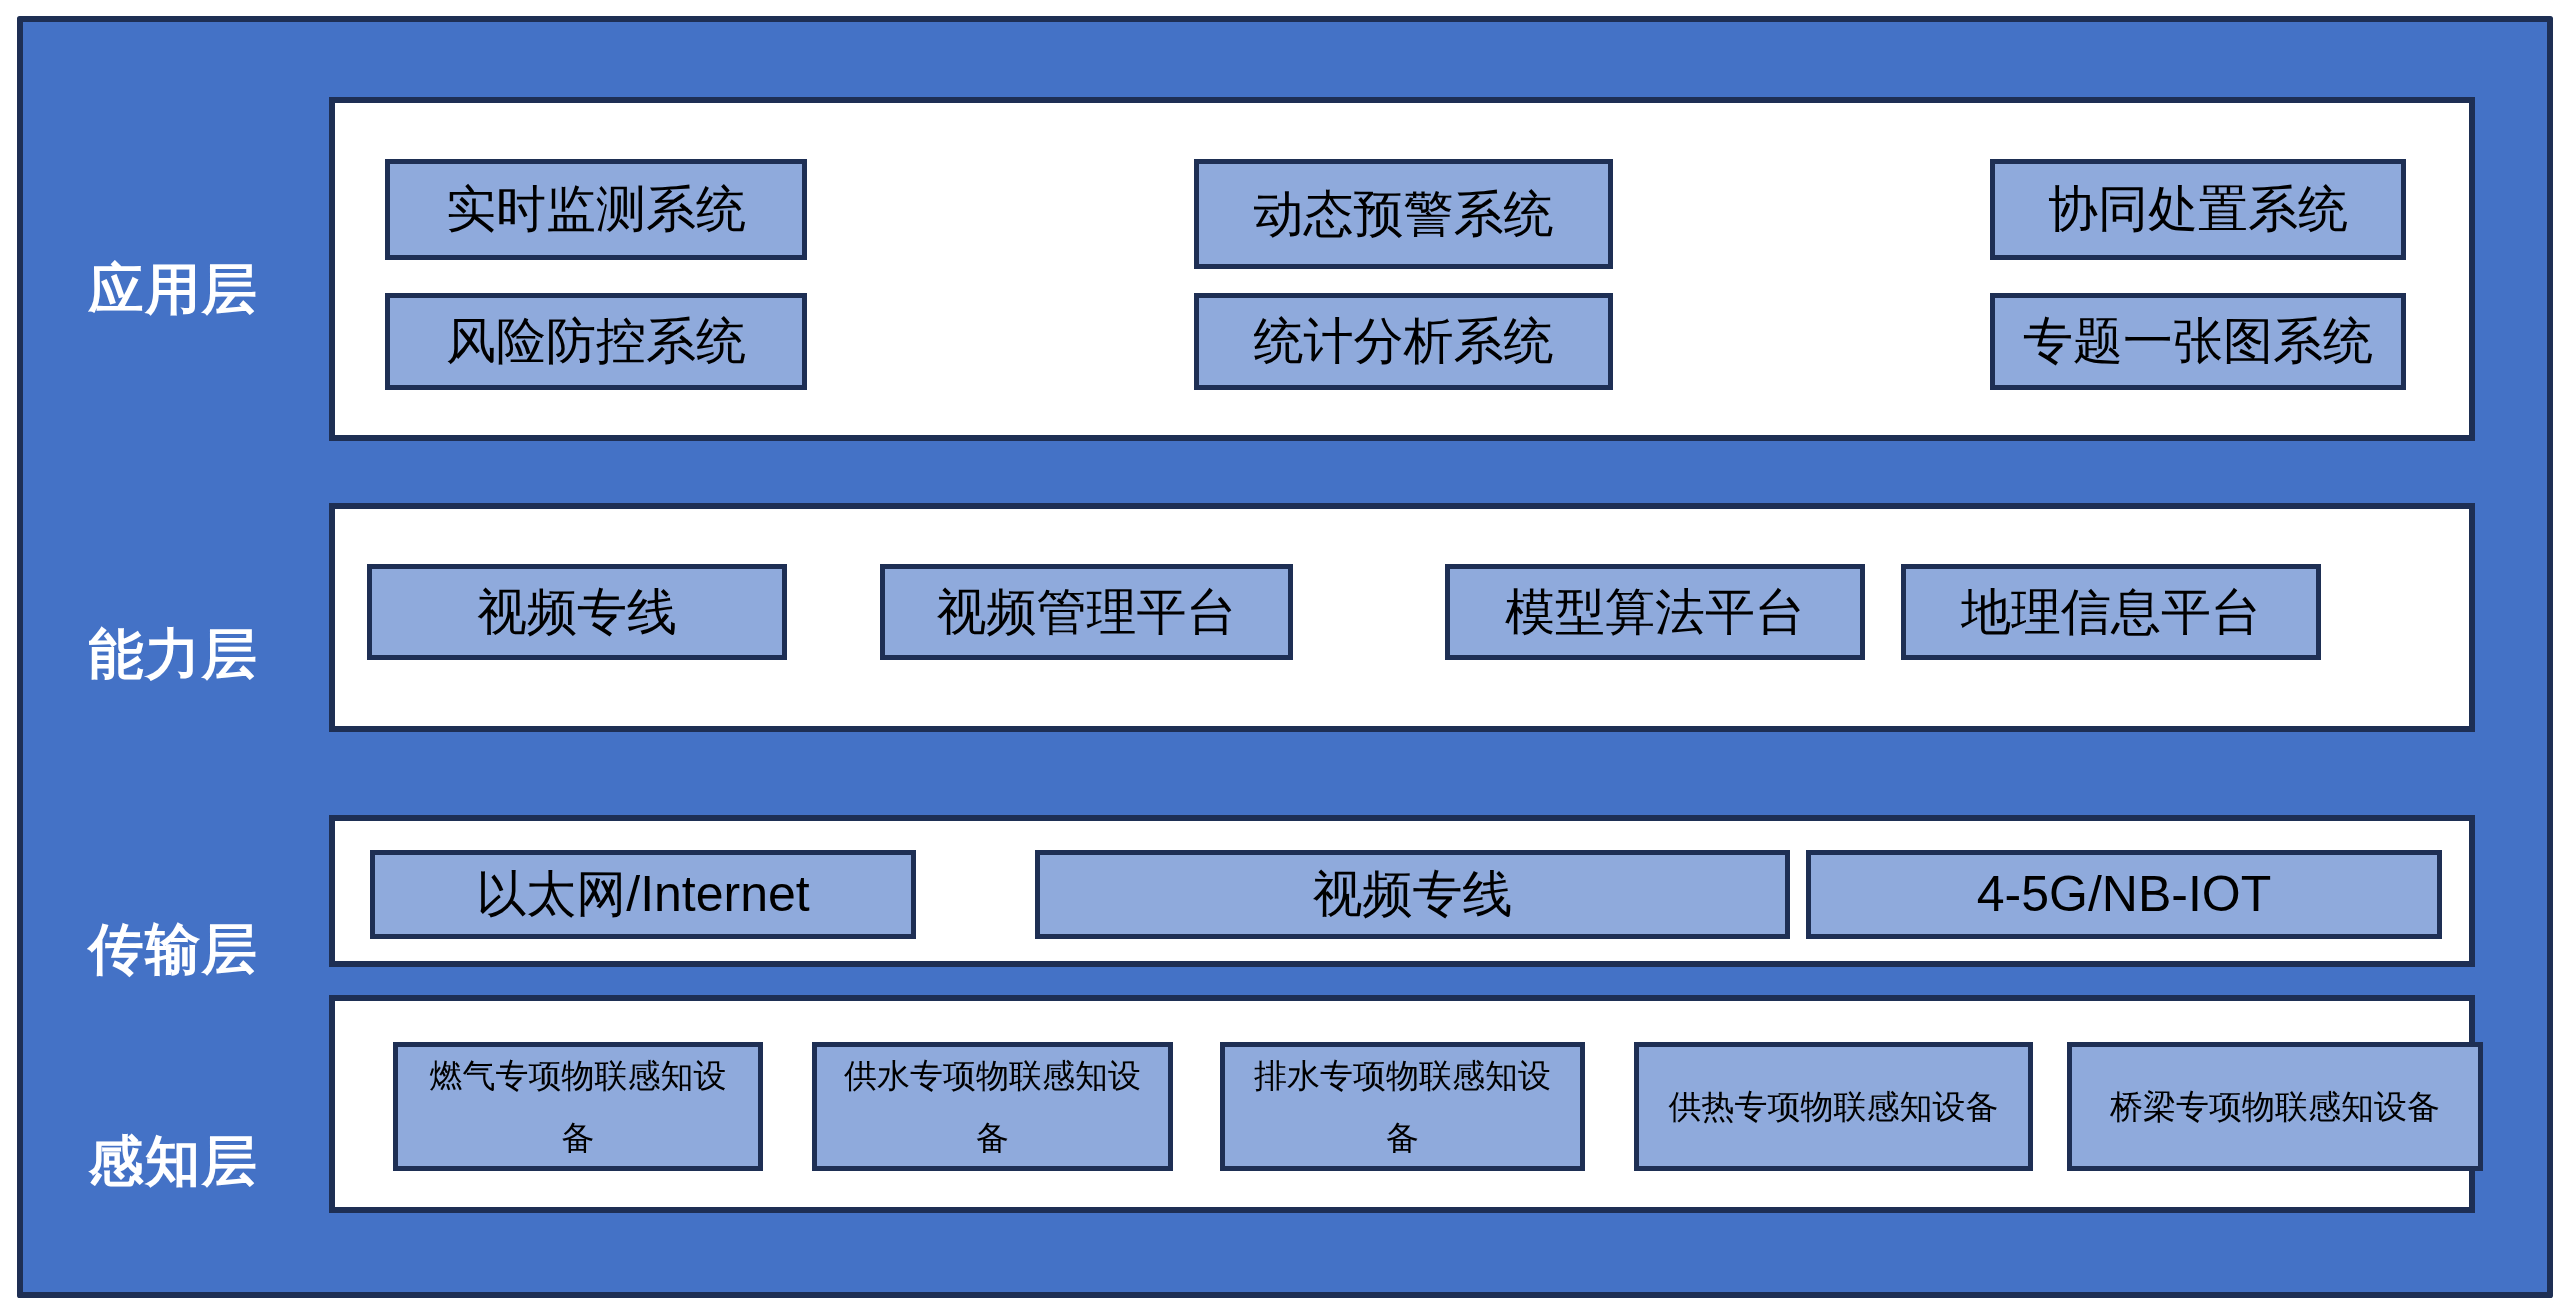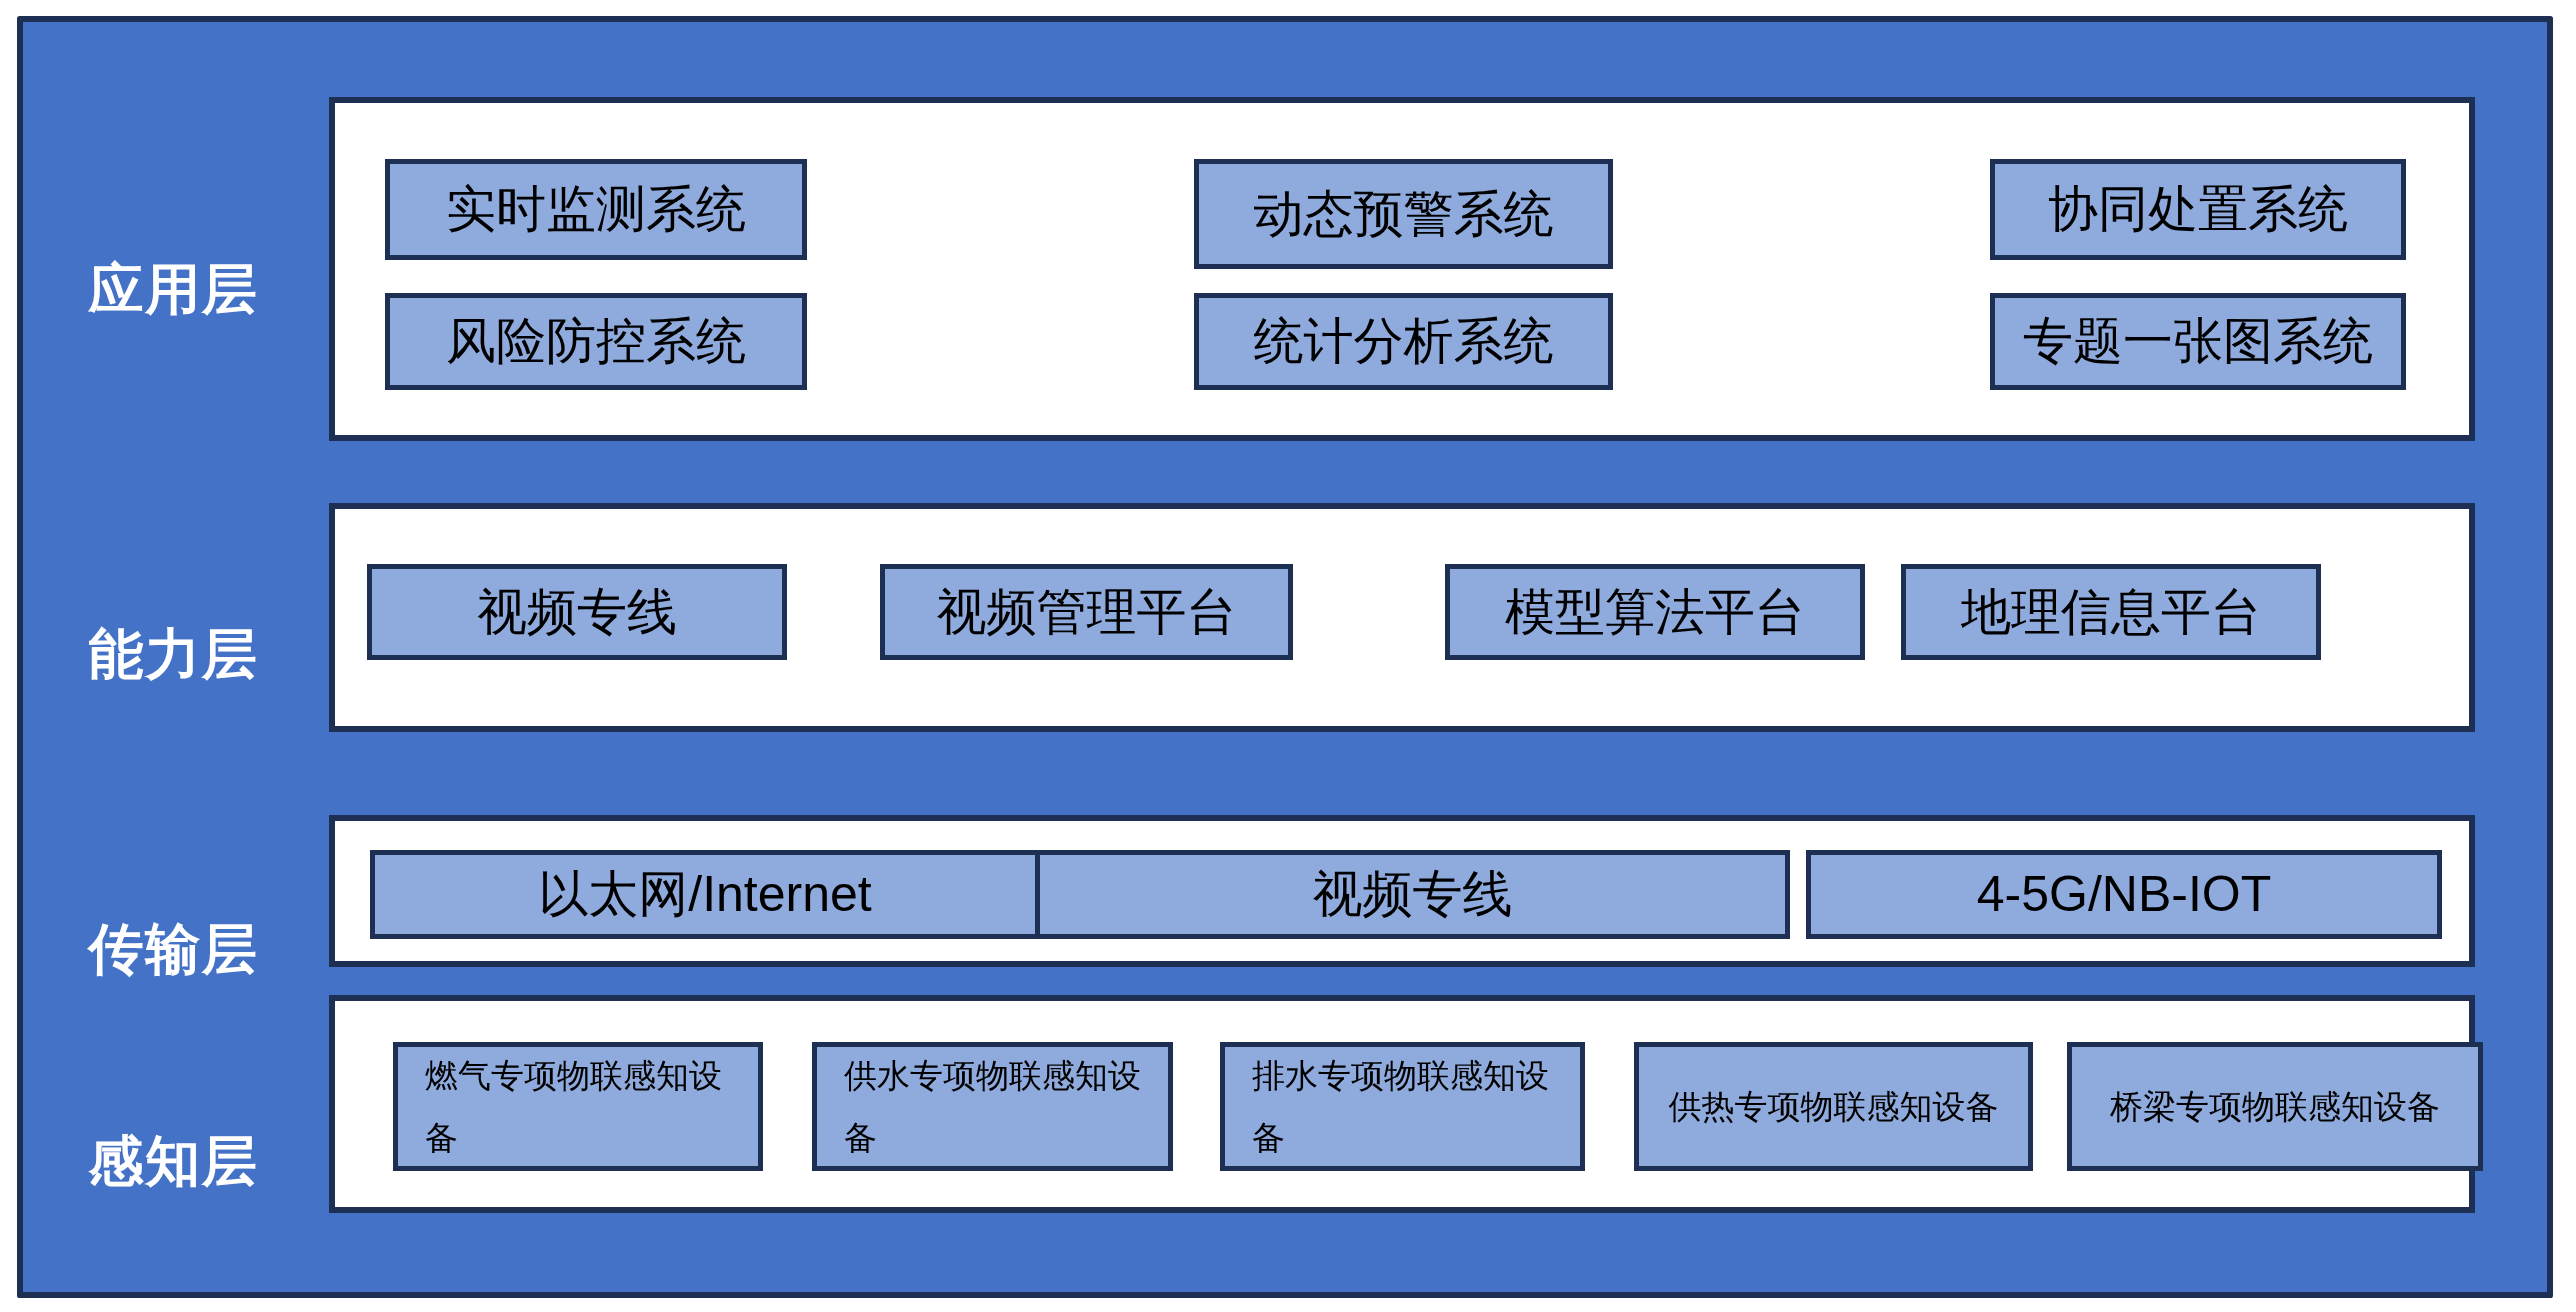--- a/index.html
+++ b/index.html
@@ -44,20 +44,21 @@
     border:6px solid var(--border-dark);
     box-sizing:border-box;
     z-index:2;
   }
   .box{
     position:absolute;
     background:var(--box-fill);
     border:5.2px solid var(--border-dark);
     box-sizing:border-box;
     display:flex;align-items:center;justify-content:center;
+    text-align:center;
     color:var(--box-text);
     font-size:50px;
     line-height:1.25;
     z-index:4;
   }
   .box.small{
     font-size:33px;
     line-height:62px;
     padding:0 27px;
     word-break:break-all;
@@ -87,21 +88,21 @@
 
   <div class="box" style="left:385px;top:293px;width:422px;height:97px">风险防控系统</div>
   <div class="box" style="left:1194px;top:293px;width:419px;height:97px">统计分析系统</div>
   <div class="box" style="left:1990px;top:293px;width:416px;height:97px">专题一张图系统</div>
 
   <div class="box" style="left:367px;top:564px;width:420px;height:96px">视频专线</div>
   <div class="box" style="left:880px;top:564px;width:413px;height:96px">视频管理平台</div>
   <div class="box" style="left:1445px;top:564px;width:420px;height:96px">模型算法平台</div>
   <div class="box" style="left:1901px;top:564px;width:420px;height:96px">地理信息平台</div>
 
-  <div class="box" style="left:370px;top:850px;width:670px;height:89px">以太网/Internet</div>
+  <div class="box" style="left:370px;top:850px;width:546px;height:89px">以太网/Internet</div>
   <div class="box" style="left:1035px;top:850px;width:755px;height:89px">视频专线</div>
   <div class="box" style="left:1806px;top:850px;width:636px;height:89px">4-5G/NB-IOT</div>
 
   <div class="box small" style="left:357px;top:1042px;width:370px;height:129px">燃气专项物联感知设备</div>
   <div class="box small" style="left:776px;top:1042px;width:361px;height:129px">供水专项物联感知设备</div>
   <div class="box small" style="left:1184px;top:1042px;width:365px;height:129px">排水专项物联感知设备</div>
   <div class="box small" style="left:1598px;top:1042px;width:399px;height:129px">供热专项物联感知设备</div>
   <div class="box small" style="left:2031px;top:1042px;width:416px;height:129px">桥梁专项物联感知设备</div>
 
 </div>

